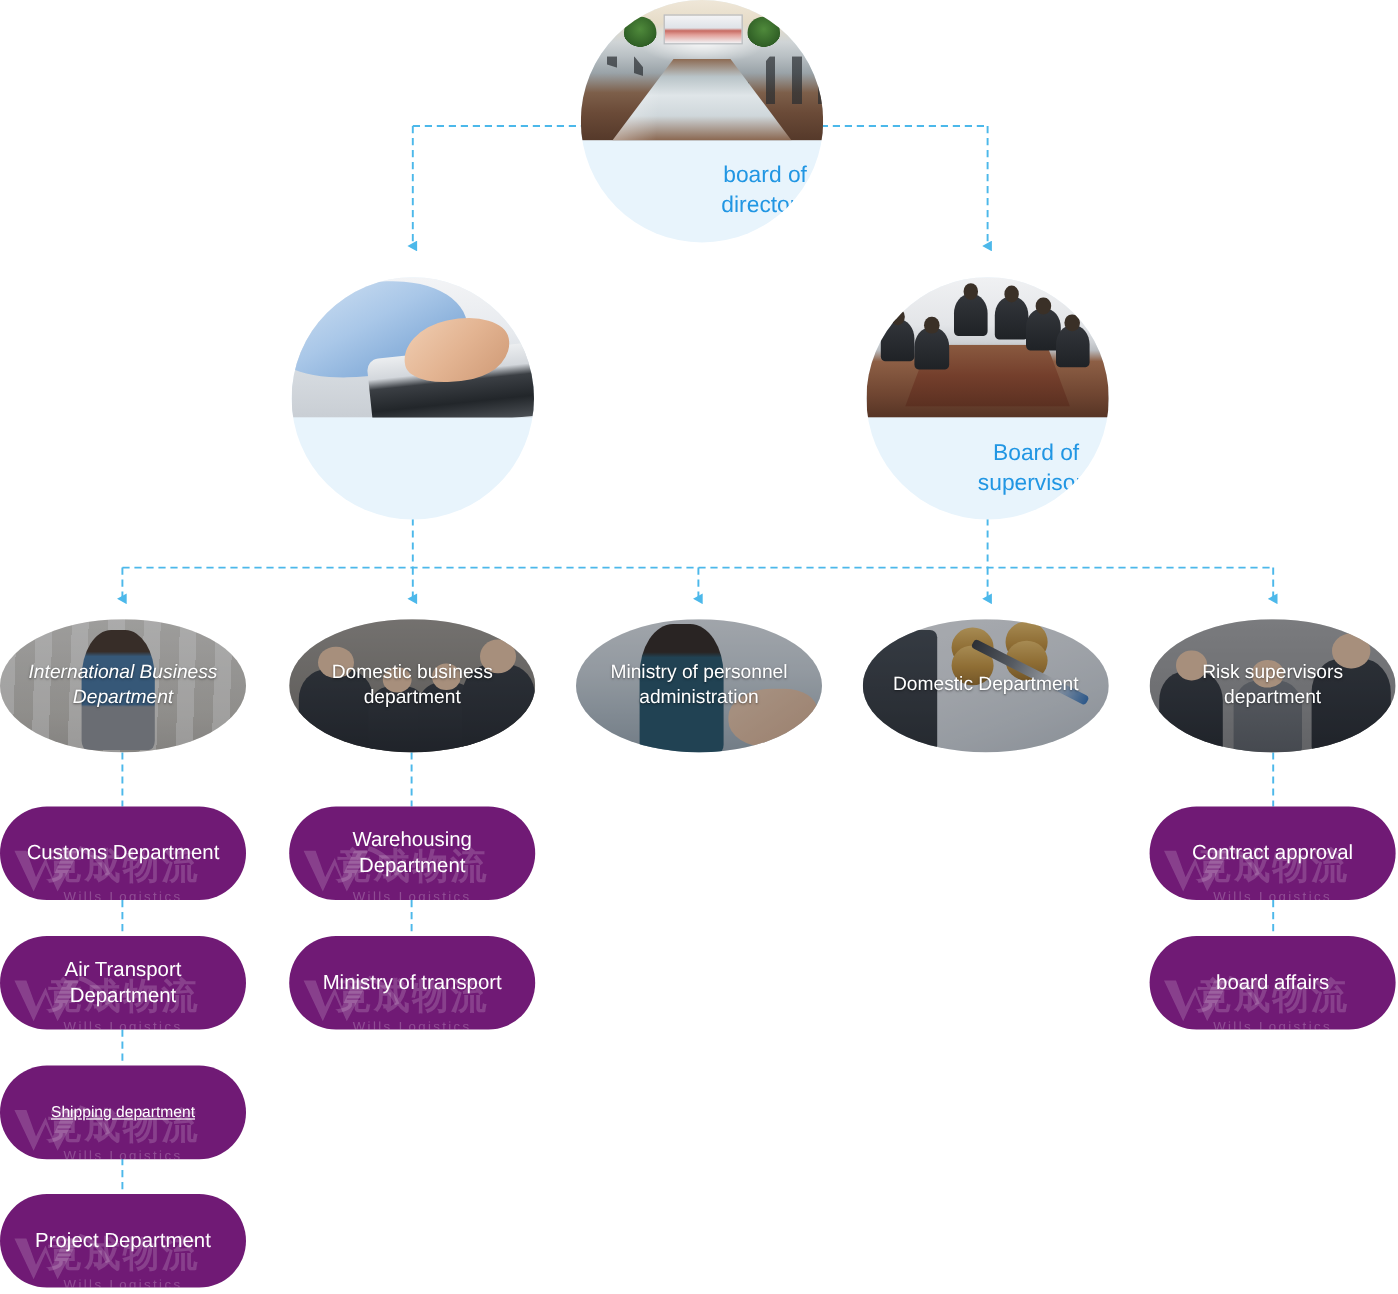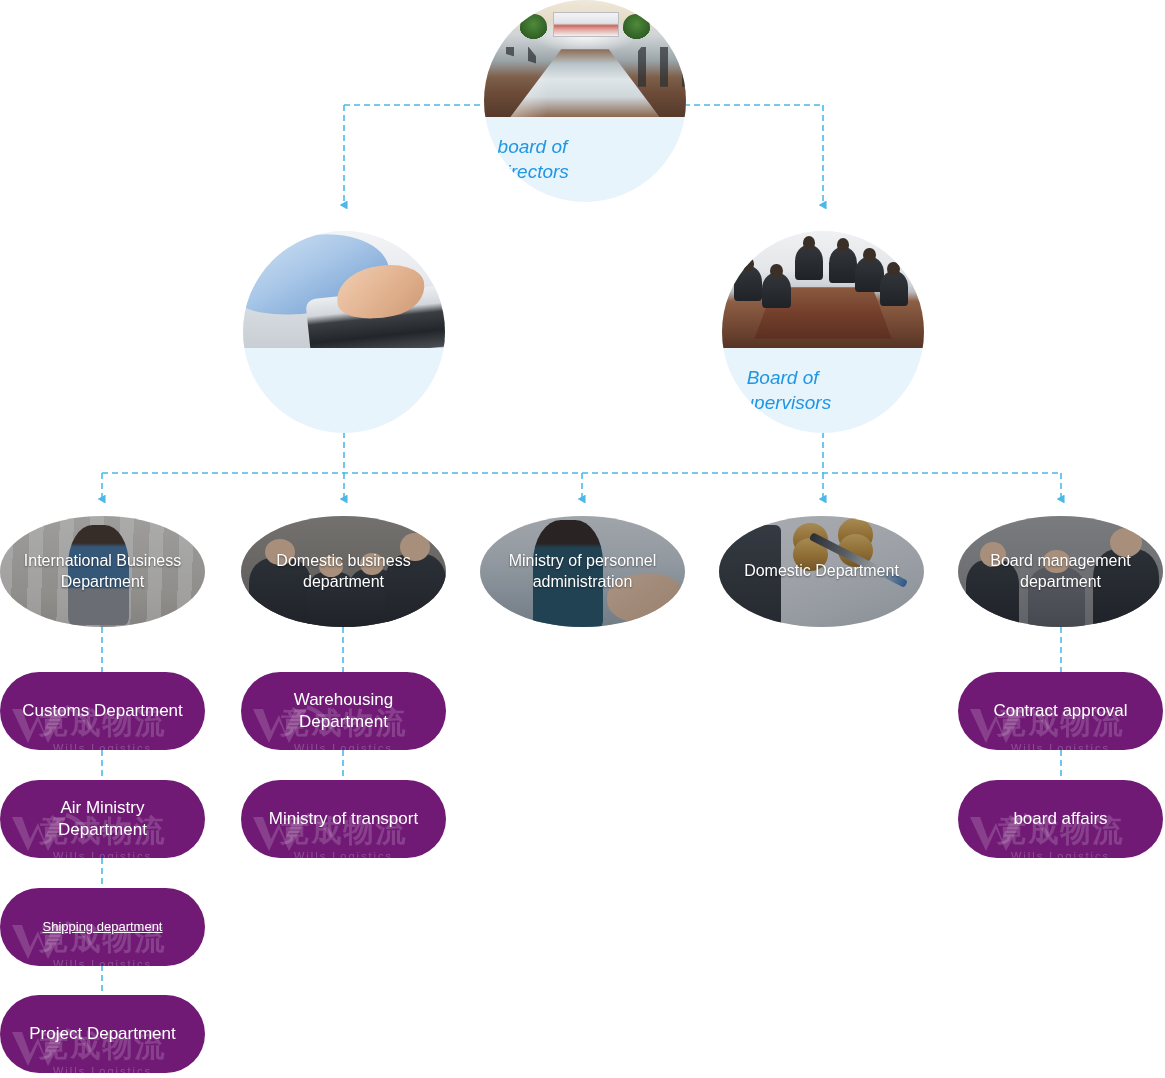--- a/index.html
+++ b/index.html
@@ -40,26 +40,25 @@
     overflow: hidden;
   }
   .circle-label {
     position: absolute;
     left: 0;
     bottom: 0;
     width: 100%;
     height: 42%;
     display: flex;
     align-items: center;
-    justify-content: flex-start;
+    justify-content: flex-end;
     text-align: center;
     color: #2196e3;
     line-height: 1.28;
     padding: 0 12px;
-    font-style: italic;
   }
 
   
   .photo-boardroom {
     width: 100%; height: 100%;
     background:
       radial-gradient(ellipse 42% 26% at 50% 30%, rgba(255,255,255,.85) 0%, rgba(255,255,255,0) 62%),
       linear-gradient(180deg, #efe7d8 0%, #e6dcc8 16%, #cfd4d6 30%, #b9c0c4 40%, #9aa3a8 52%, #7d5f4a 66%, #6b4b38 80%, #55392a 100%);
     position: relative;
   }
@@ -424,21 +423,21 @@
       </div>
     </div>
     <div class="circle-label" style="font-size:19px;">
       <div>
         <div>Board of</div>
         <div>supervisors</div>
       </div>
     </div>
   </div>
 
-  <div class="dept-node" style="left:0px; top:516px; width:205px; height:111px;">
+  <div class="dept-node" style="left:0px; top:516px; width:205px; height:111px;font-style:italic;">
     <div class="dept-photo">
         <div class="photo-people-talk"></div>
       </div>
     <div class="dept-shade"></div>
     <div class="dept-label" style="font-size:16px;">
       <div>
         <div>International Business</div>
         <div>Department</div>
       </div>
     </div>
@@ -497,21 +496,21 @@
     <div class="dept-photo">
       <div class="photo-risk">
         <div class="suit" style="left:4%;  width:26%; height:60%;"></div>
         <div class="suit" style="left:34%; width:28%; height:54%; background:linear-gradient(180deg,#6f7378 0%,#55595e 100%);"></div>
         <div class="suit" style="left:66%; width:32%; height:70%;"></div>
       </div>
     </div>
     <div class="dept-shade"></div>
     <div class="dept-label" style="font-size:16px;">
       <div>
-        <div>Board management</div>
+        <div>Risk supervisors</div>
         <div>department</div>
       </div>
     </div>
   </div>
 
   <div class="leaf-node" style="left:0px; top:672px; width:205px; height:78px;">
     <svg class="wm-mark" viewBox="0 0 86 46">
       <path d="M4 6 L20 40 L30 18 L40 40 L58 6 L46 6 L36 28 L30 12 L22 28 L14 6 Z" fill="#ffffff"></path>
       <path d="M58 4 C70 8 78 16 82 26" stroke="#ffffff" stroke-width="4" fill="none"></path>
     </svg>
@@ -530,21 +529,21 @@
     <svg class="wm-mark" viewBox="0 0 86 46">
       <path d="M4 6 L20 40 L30 18 L40 40 L58 6 L46 6 L36 28 L30 12 L22 28 L14 6 Z" fill="#ffffff"></path>
       <path d="M58 4 C70 8 78 16 82 26" stroke="#ffffff" stroke-width="4" fill="none"></path>
     </svg>
     <div class="wm">
       <div class="wm-cn">竟成物流</div>
       <div class="wm-en">Wills  Logistics</div>
     </div>
     <div class="leaf-label" style="font-size:17px;">
       <div>
-        <div>Air Ministry</div>
+        <div>Air Transport</div>
         <div>Department</div>
       </div>
     </div>
   </div>
 
   <div class="leaf-node" style="left:0px; top:888px; width:205px; height:78px;">
     <svg class="wm-mark" viewBox="0 0 86 46">
       <path d="M4 6 L20 40 L30 18 L40 40 L58 6 L46 6 L36 28 L30 12 L22 28 L14 6 Z" fill="#ffffff"></path>
       <path d="M58 4 C70 8 78 16 82 26" stroke="#ffffff" stroke-width="4" fill="none"></path>
     </svg>

